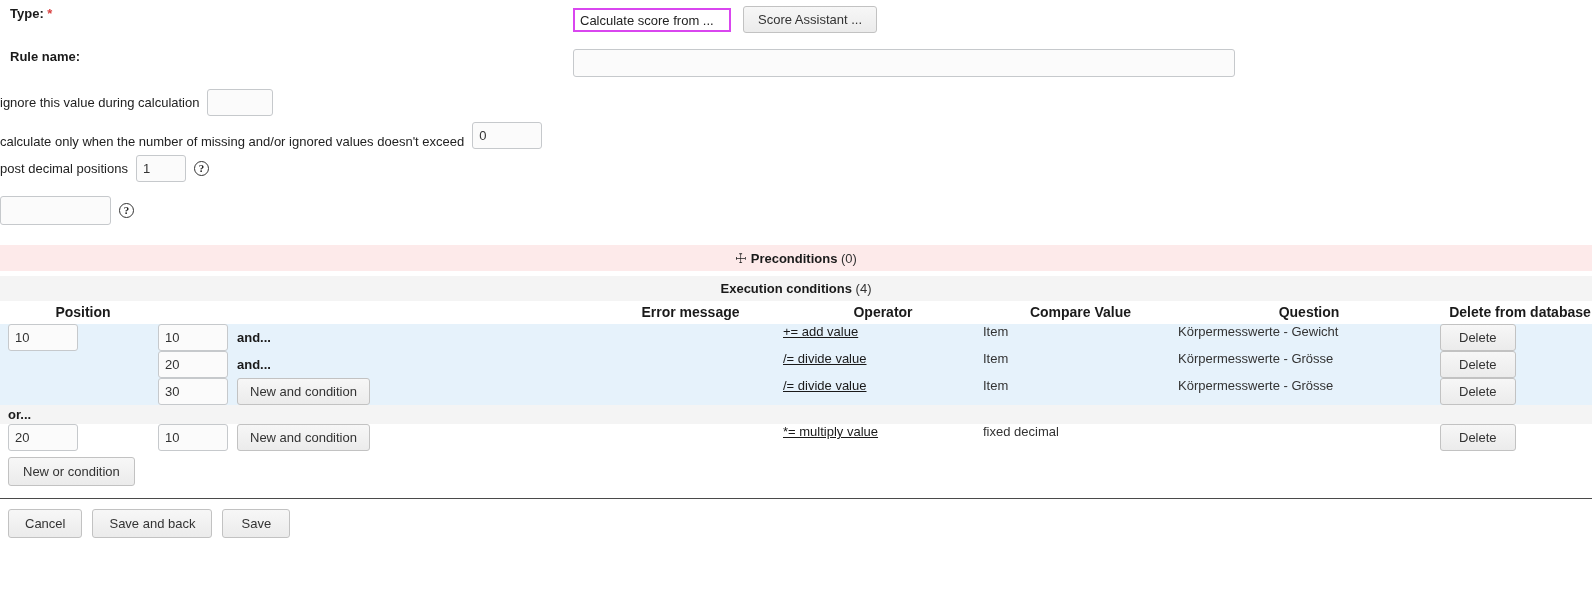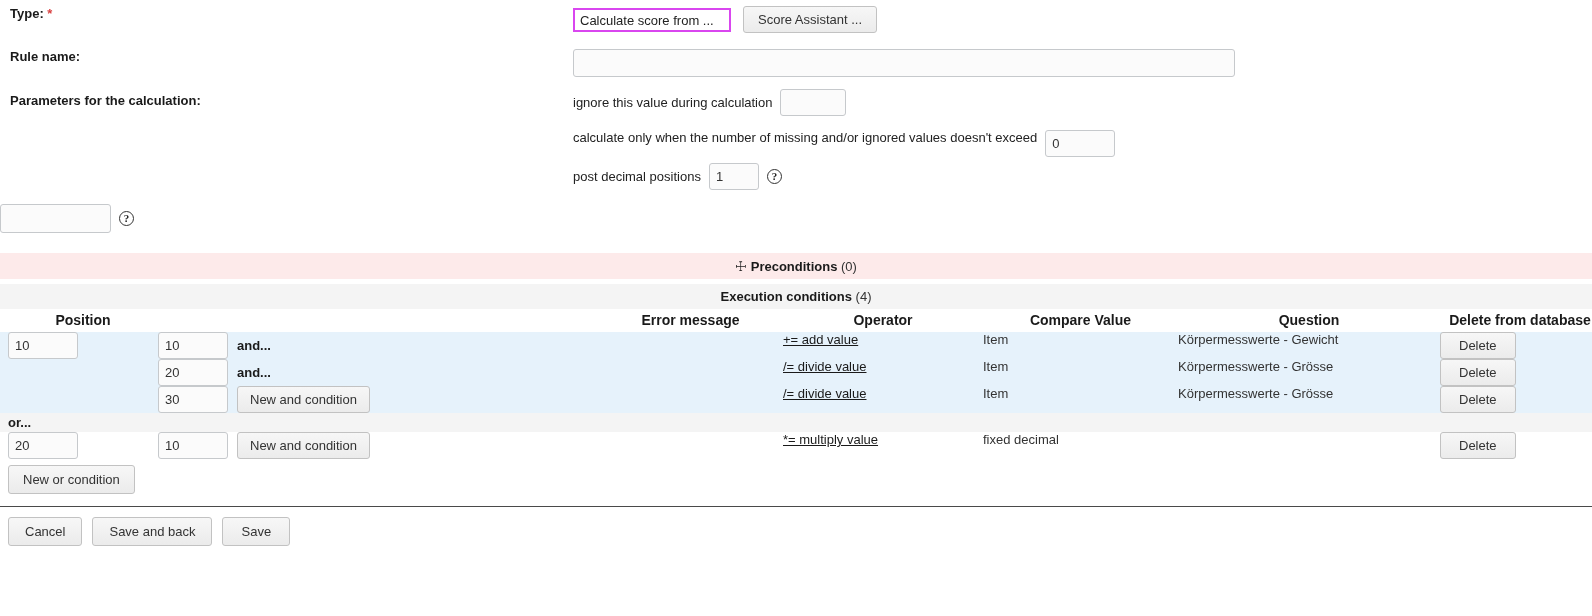--- a/index.html
+++ b/index.html
@@ -219,29 +219,28 @@
 
   <div class="form-row" style="margin-top:16px;">
     <div class="form-label">Rule name:</div>
     <div class="form-field">
       <input class="txt" type="text" style="width: 662px; height: 28px;" value="">
     </div>
   </div>
 
 
   <div class="form-row" style="margin-top:16px;">
-    <div class="form-label">Parameters for the calculation:</div>
     <div class="form-field" style="flex-direction:column;align-items:flex-start;">
 
       <div style="display:flex;align-items:center;margin-top:-4px;">
         <span>ignore this value during calculation</span>
         <input class="txt" type="text" style="width: 66px; height: 27px; margin-left: 8px;" value="">
       </div>
 
-      <div style="display:flex;align-items:flex-start;margin-top:14px;">
+      <div style="display:flex;align-items:flex-end;margin-top:6px;">
         <span>calculate only when the number of missing and/or ignored values doesn't exceed</span>
         <input class="txt" type="text" style="width: 70px; height: 27px; margin-left: 8px;" value="0">
       </div>
 
       <div style="display:flex;align-items:center;margin-top:6px;">
         <span>post decimal positions</span>
         <input class="txt" type="text" style="width: 50px; height: 27px; margin-left: 8px;" value="1">
         <span class="help-icon">?</span>
       </div>
 

